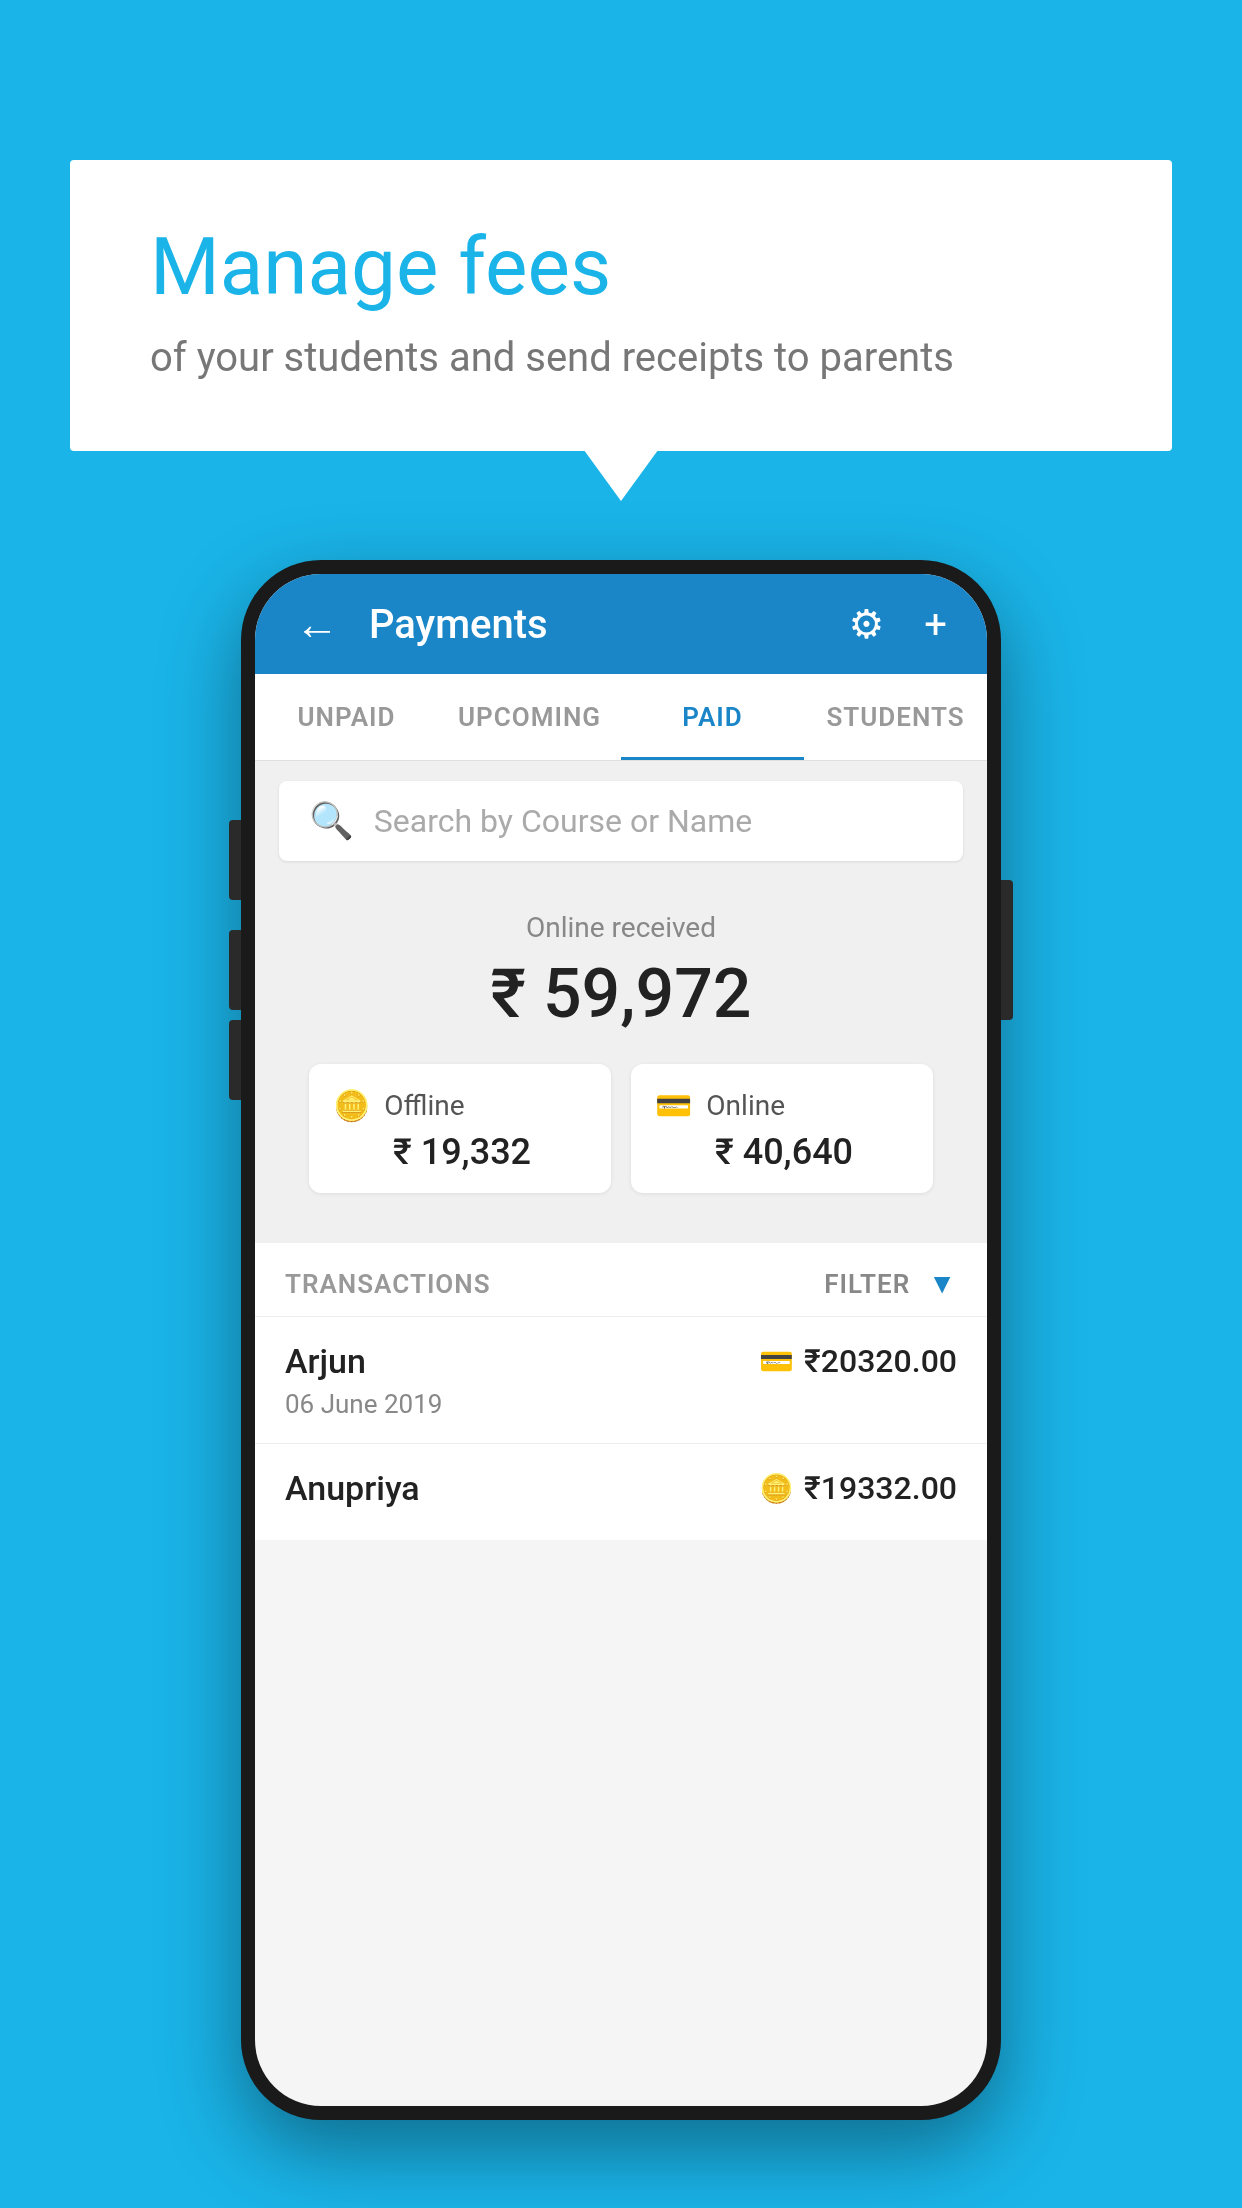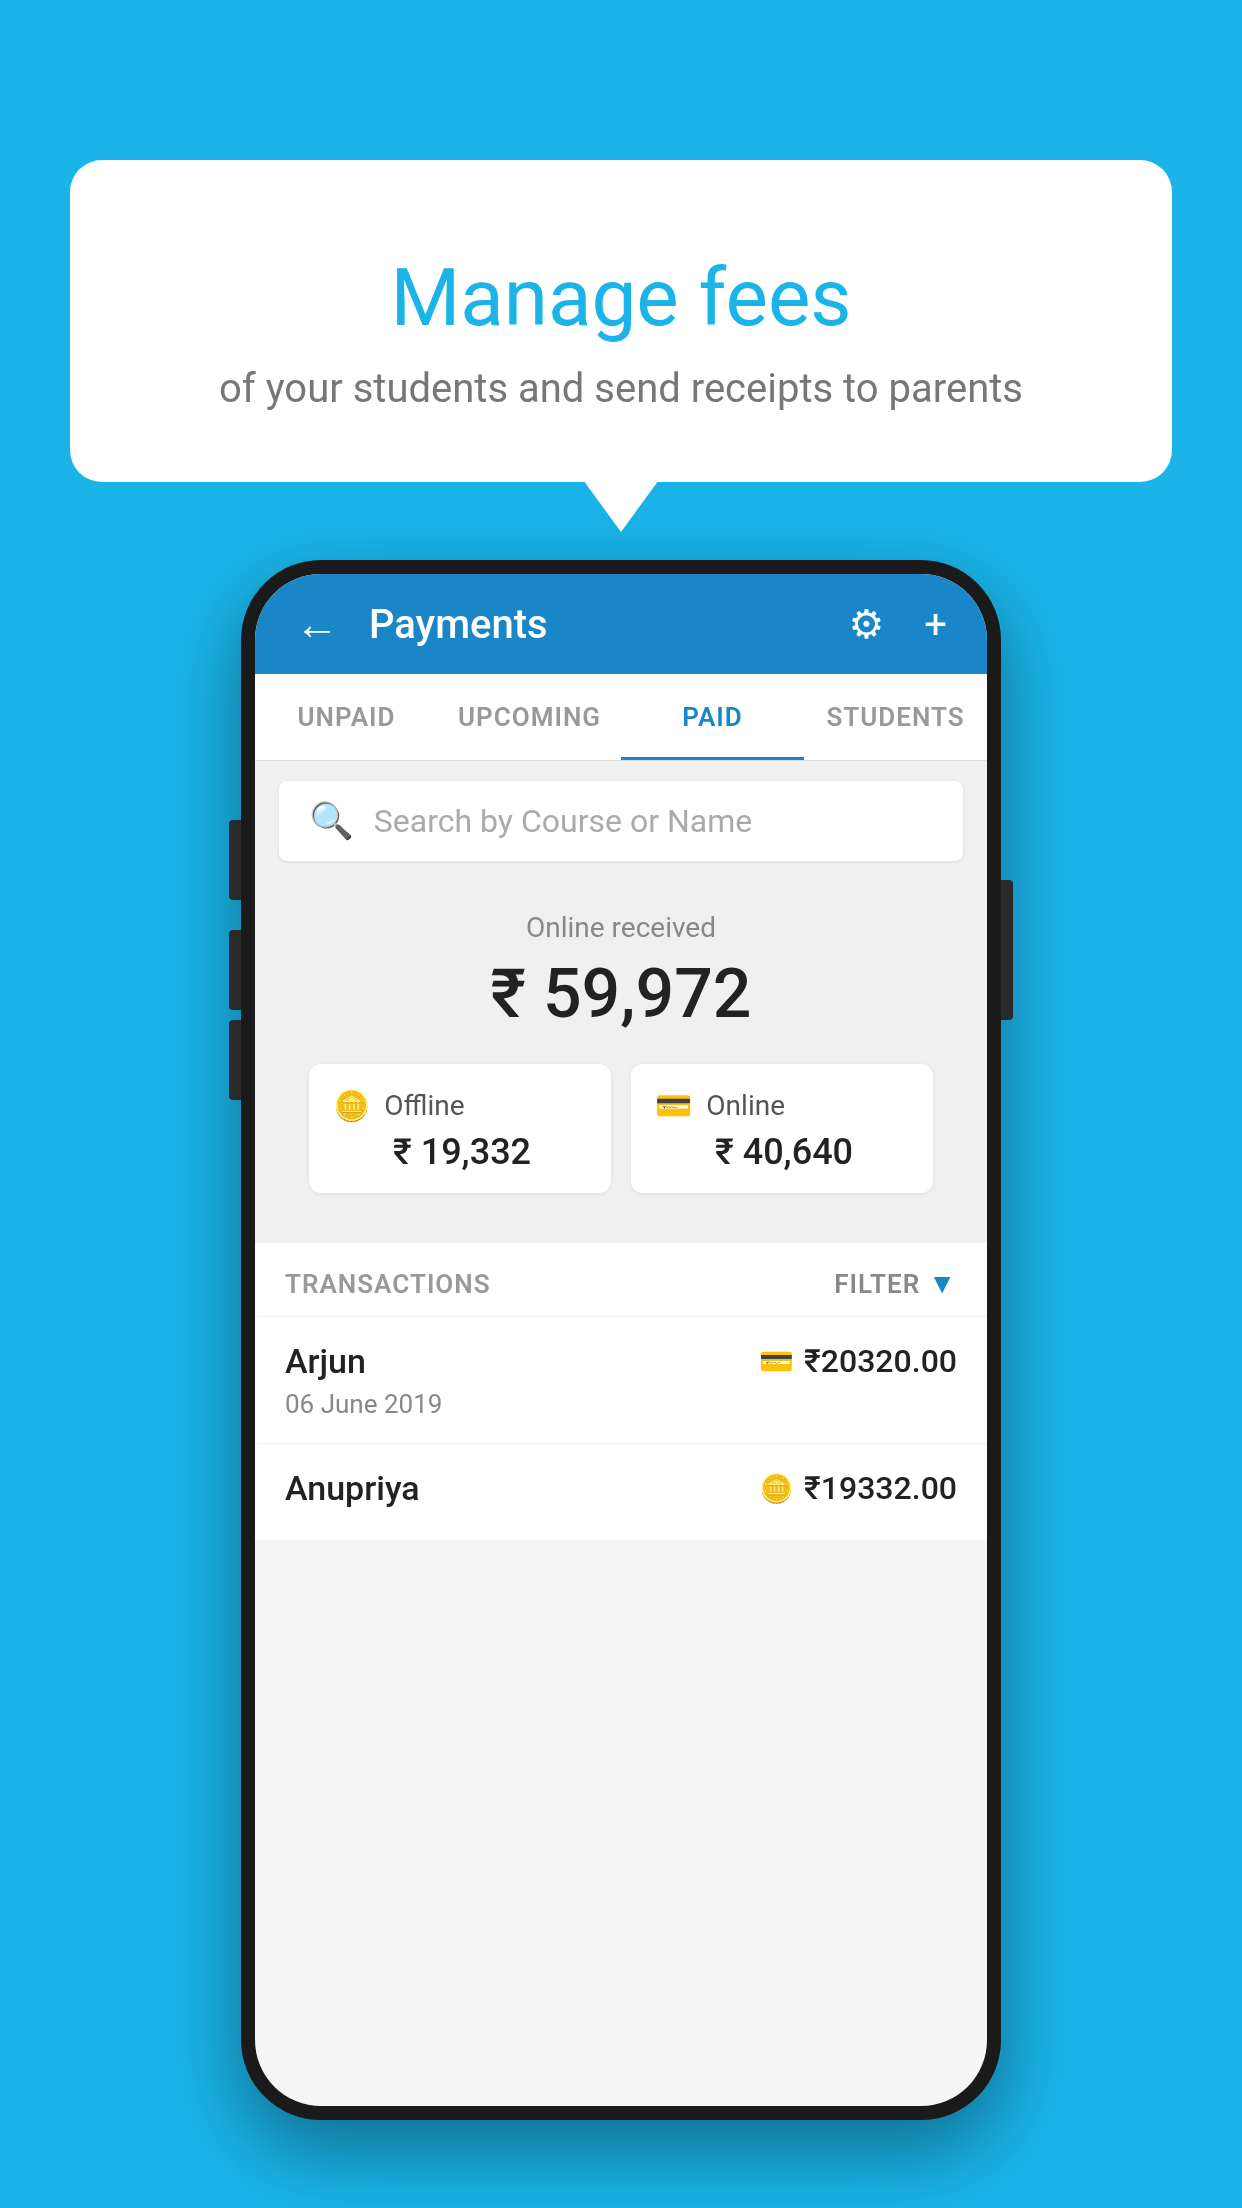--- a/index.html
+++ b/index.html
@@ -16,23 +16,22 @@
     
     .speech-bubble-container {
       position: absolute;
       top: 160px;
       left: 70px;
       right: 70px;
     }
 
     .speech-bubble {
       background: white;
-      border-radius: 32px;
-      padding: 91px 80px 70px;
-      text-align: center;
+      border-radius: 4px;
+      padding: 60px 80px 70px;
       position: relative;
     }
 
     .speech-bubble::after {
       content: '';
       position: absolute;
       bottom: -50px;
       left: 50%;
       transform: translateX(-50%);
       width: 0;
@@ -321,21 +320,21 @@
     .transactions-label {
       color: #999;
       font-size: 26px;
       font-weight: 600;
       letter-spacing: 1px;
     }
 
     .filter-btn {
       display: flex;
       align-items: center;
-      gap: 8px;
+      gap: 18px;
       color: #888;
       font-size: 26px;
       font-weight: 600;
       letter-spacing: 1px;
       cursor: pointer;
     }
 
     .filter-icon {
       color: #1a86c8;
       font-size: 28px;

